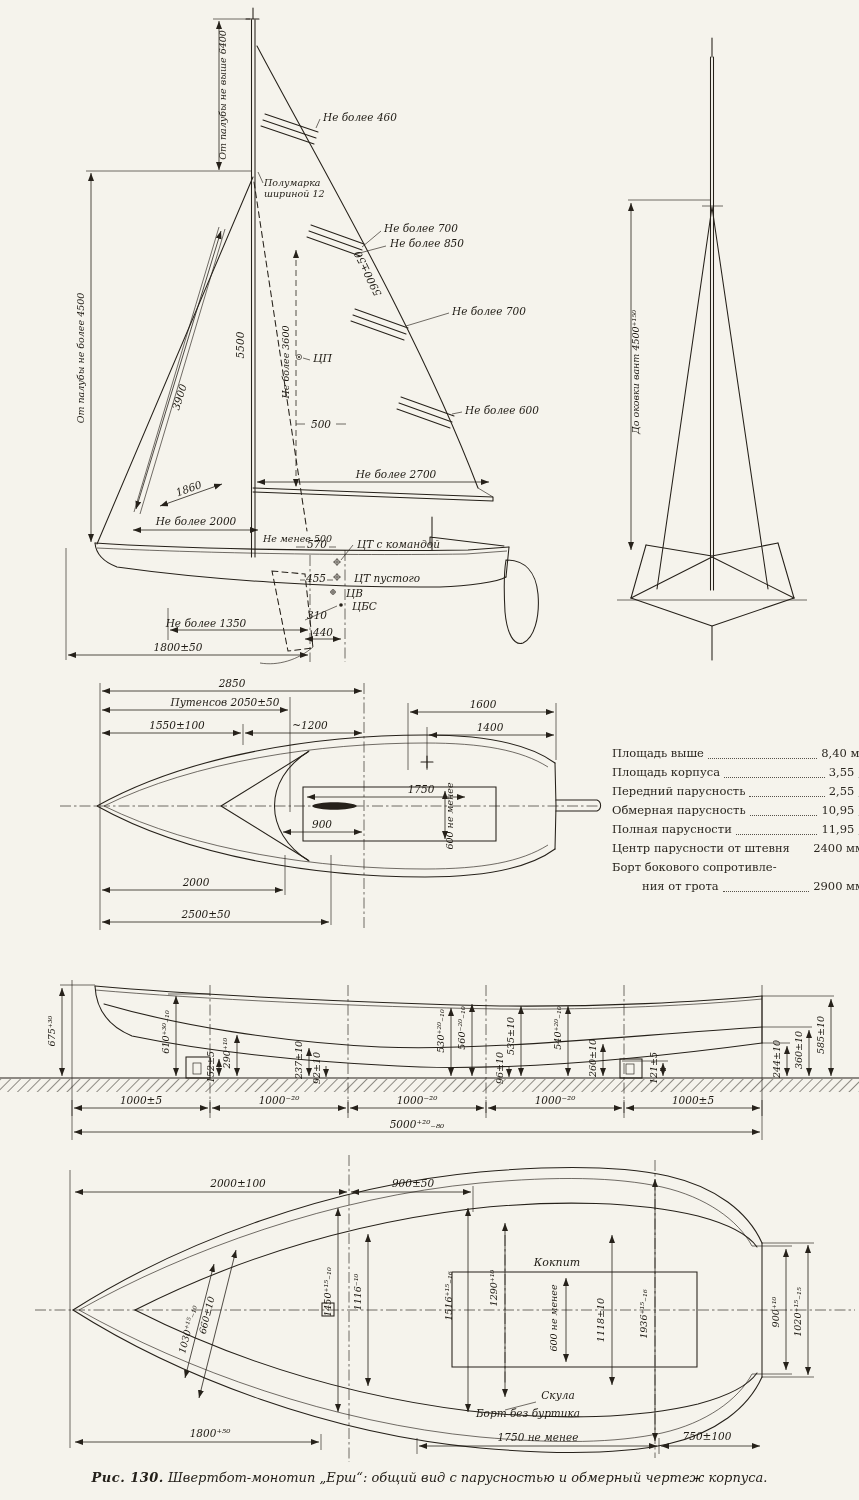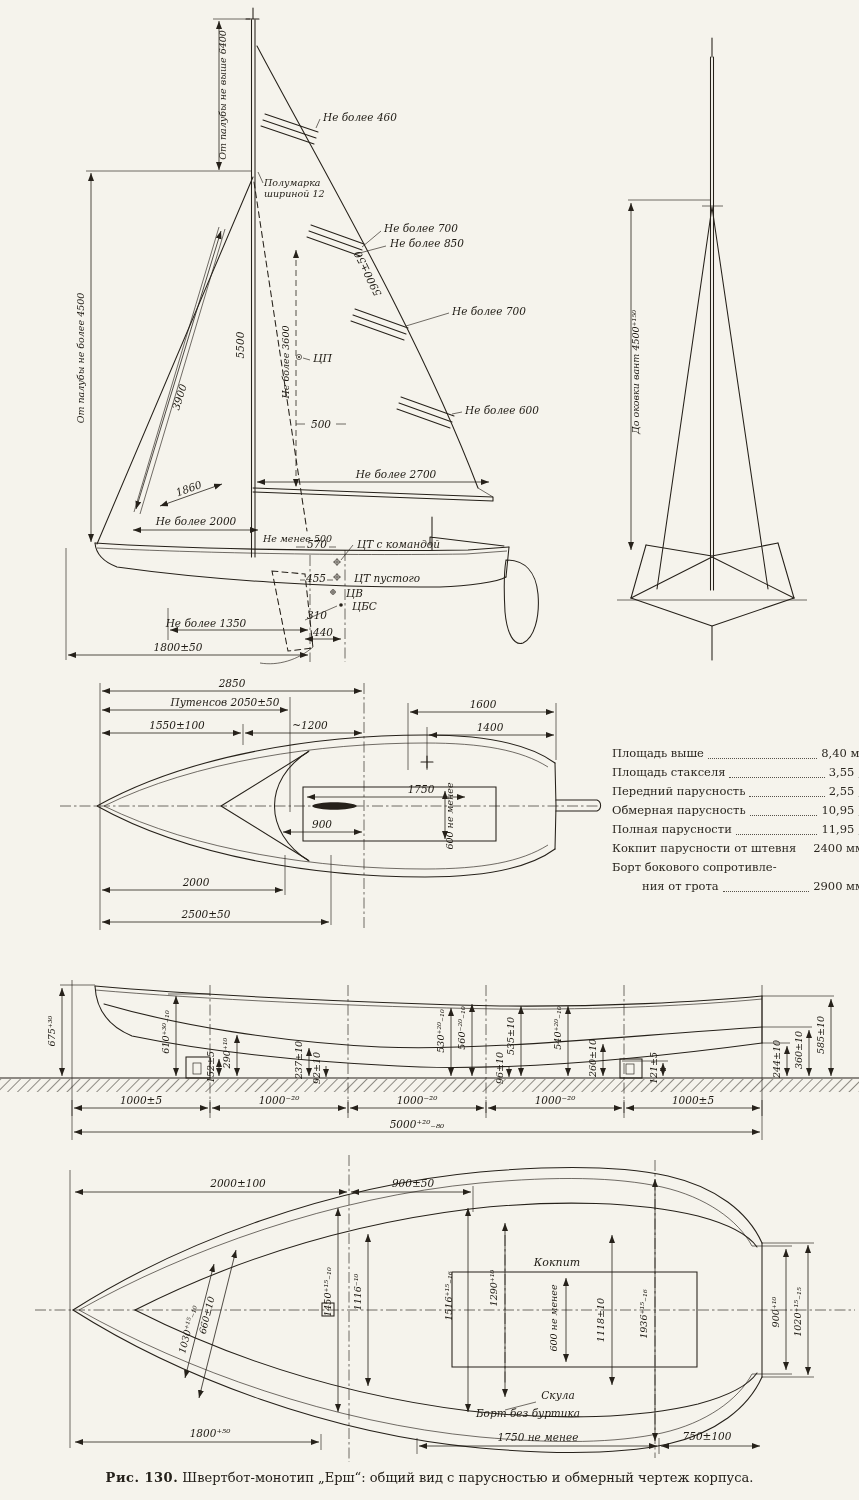--- a/index.html
+++ b/index.html
@@ -12,21 +12,21 @@
   .dsh{stroke-dasharray:6 4;}
   .dim-l{stroke:#26211a;stroke-width:.8;fill:none;}
   text{font-family:"DejaVu Serif",serif;font-style:italic;fill:#1f1b14;}
   .t10{font-size:10.5px;} .t9{font-size:9.5px;} .t11{font-size:11px;}
   #specs{position:absolute;left:612px;top:744px;width:252px;font-size:11.5px;line-height:19px;color:#2a261f;}
   .spec-row{display:flex;align-items:flex-end;}
   .spec-row .lead{flex:1;border-bottom:1.5px dotted #57524a;margin:0 4px 4px 4px;min-width:8px;}
   .spec-row .lead.plain{border-bottom:none;}
   .spec-row .val{white-space:nowrap;}
   .spec-row.indent{padding-left:30px;}
-  #caption{position:absolute;left:0;top:1470px;width:859px;text-align:center;font-size:13px;color:#24201a;}
+  #caption{position:absolute;left:0;top:1470px;width:859px;text-align:center;font-size:13px;color:#24201a;font-style:italic;}
   #caption b{letter-spacing:.5px;}
 </style>
 </head>
 <body>
 
 <div id="page">
 <svg width="859" height="1500" viewBox="0 0 859 1500">
   <defs>
     <marker id="me" markerWidth="9" markerHeight="7" refX="8" refY="3" orient="auto" markerUnits="userSpaceOnUse">
       <path d="M0,0 L8,3 L0,6 Z" fill="#26211a"></path>
@@ -331,41 +331,41 @@
   </g>
 </svg>
 
   <div id="specs">
     <div class="spec-row">
       <span>Площадь выше</span>
         <span class="lead"></span>
         <span class="val">8,40 м²</span>
     </div>
     <div class="spec-row">
-      <span>Площадь стакселя</span>
+      <span>Площадь корпуса</span>
         <span class="lead"></span>
         <span class="val">3,55 „</span>
     </div>
     <div class="spec-row">
       <span>Передний парусность</span>
         <span class="lead"></span>
         <span class="val">2,55 „</span>
     </div>
     <div class="spec-row">
       <span>Обмерная парусность</span>
         <span class="lead"></span>
         <span class="val">10,95 „</span>
     </div>
     <div class="spec-row">
       <span>Полная парусности</span>
         <span class="lead"></span>
         <span class="val">11,95 „</span>
     </div>
     <div class="spec-row">
-      <span>Кокпит парусности от штевня</span>
+      <span>Центр парусности от штевня</span>
         <span class="lead plain"></span>
         <span class="val">2400 мм</span>
     </div>
     <div class="spec-row">
       <span>Борт бокового сопротивле-</span>
     </div>
     <div class="spec-row indent">
       <span>ния от грота</span>
         <span class="lead"></span>
         <span class="val">2900 мм</span>

